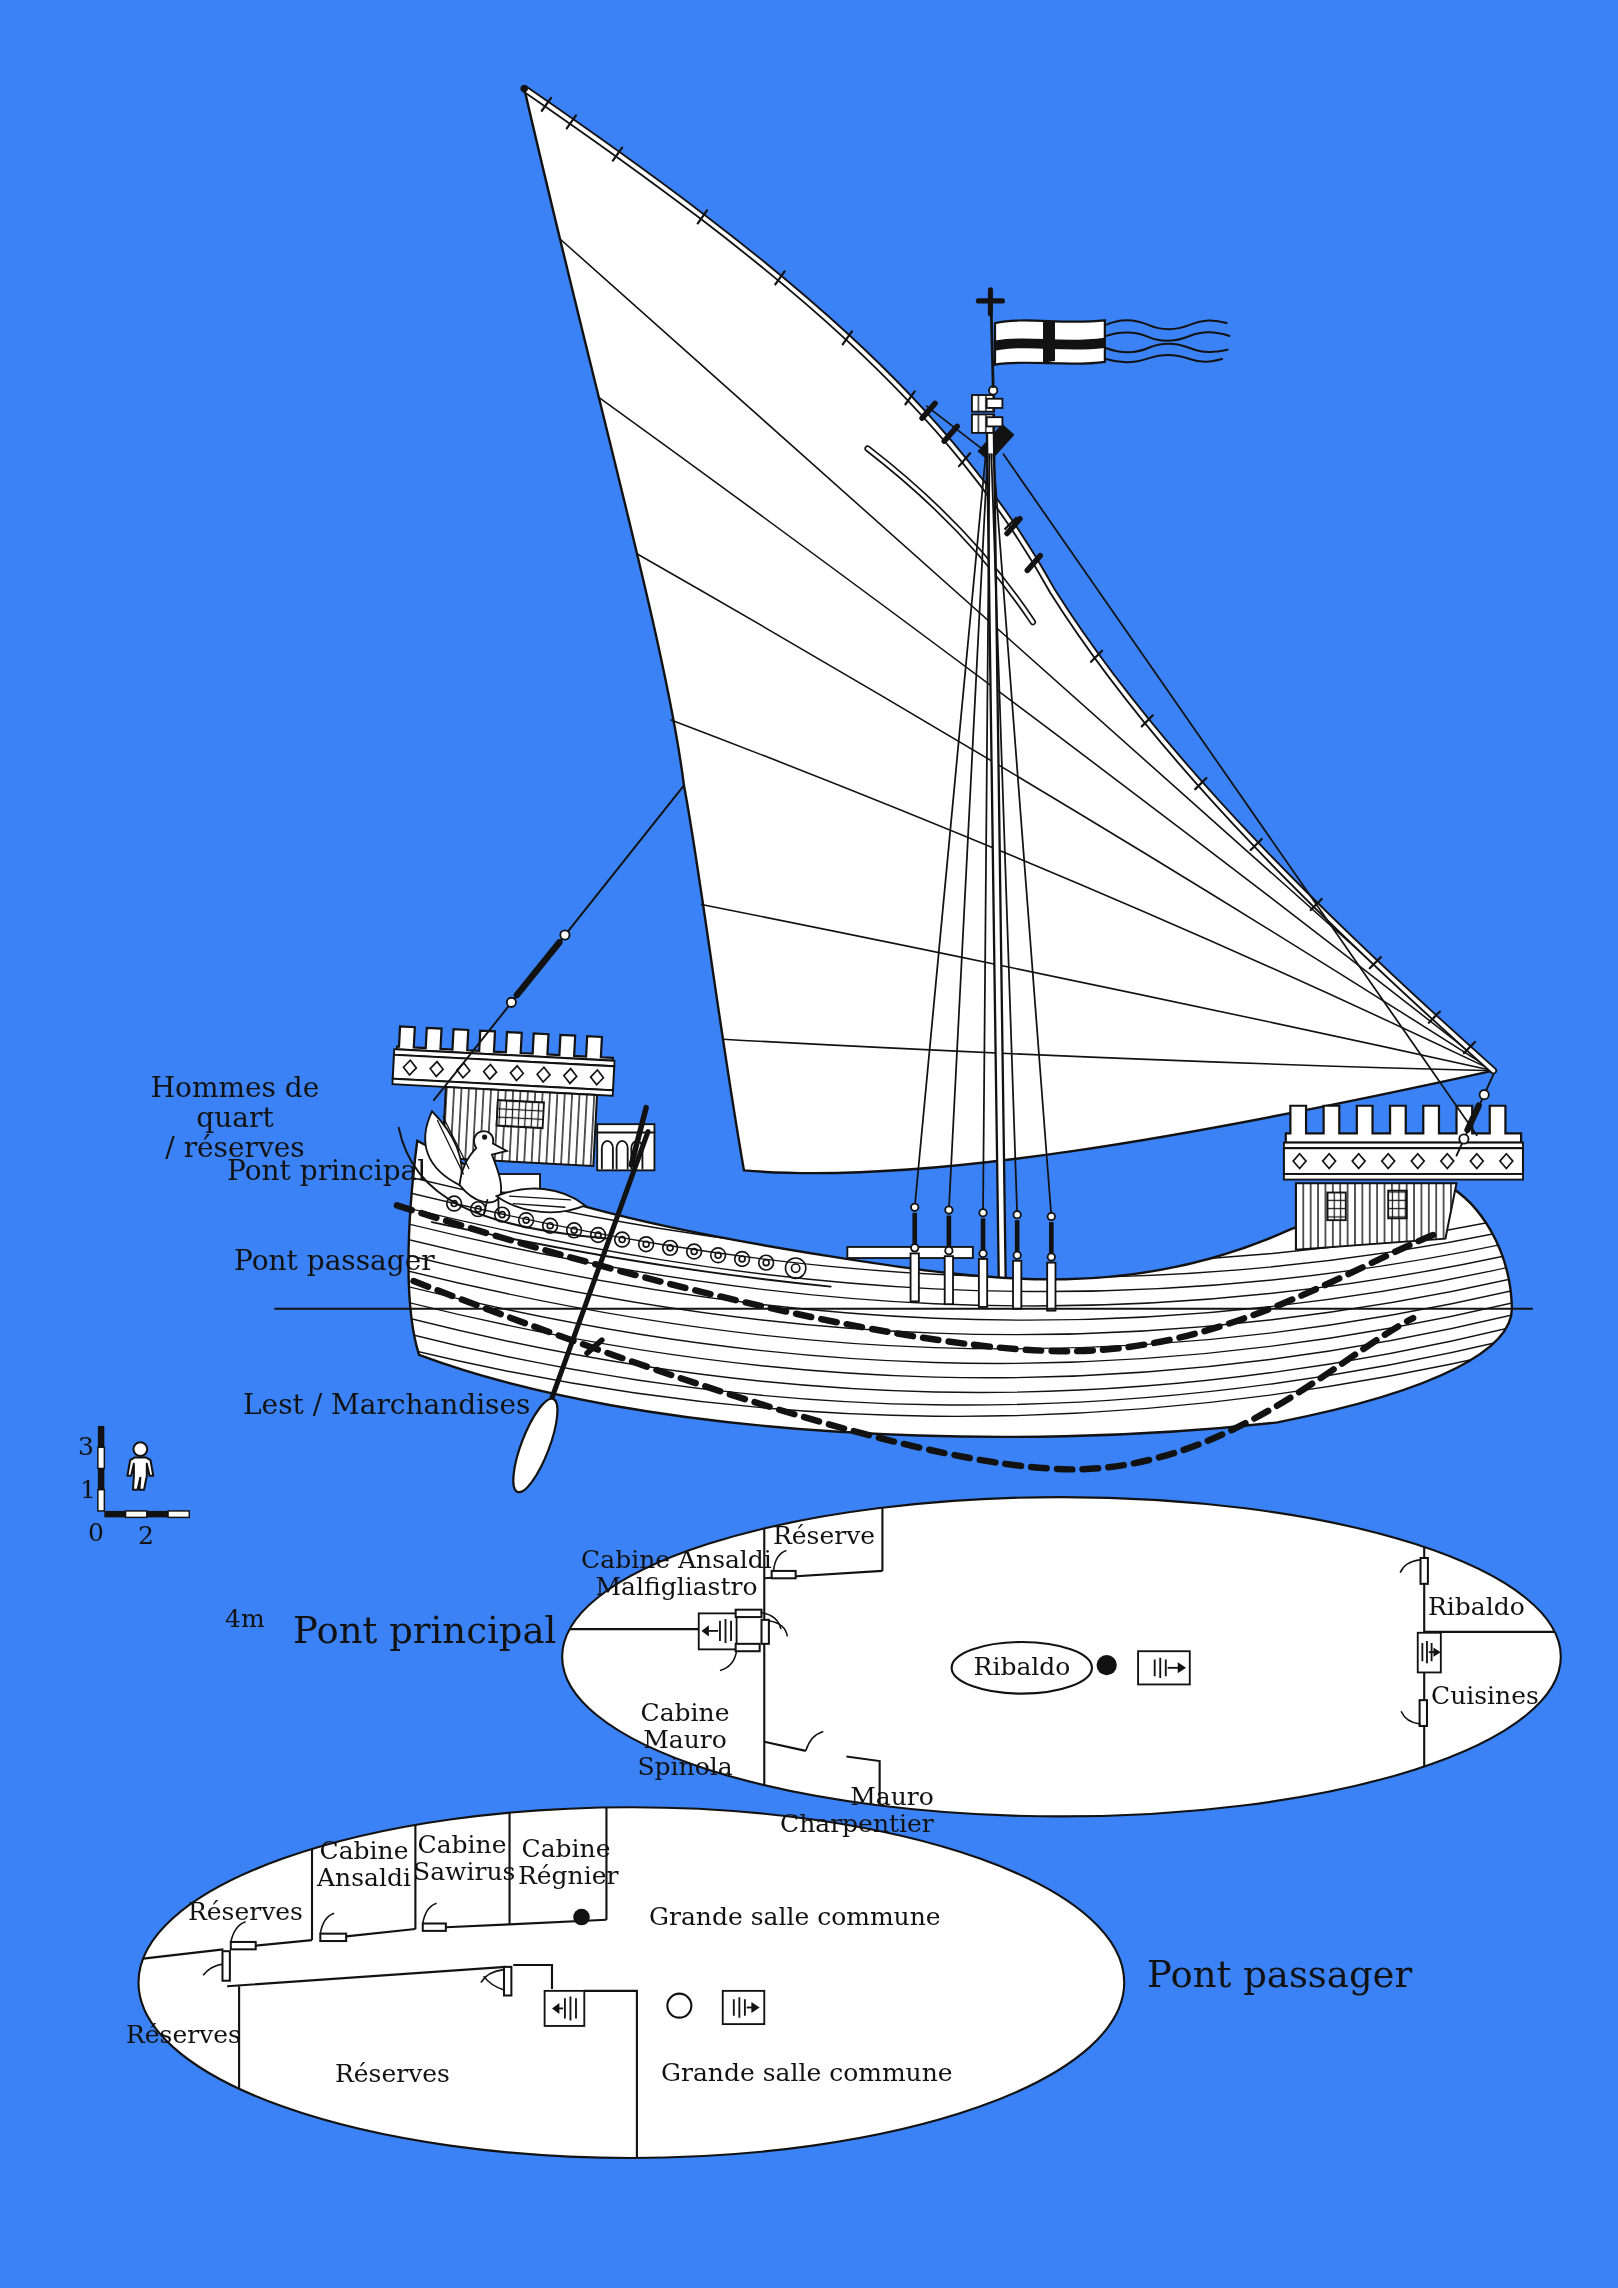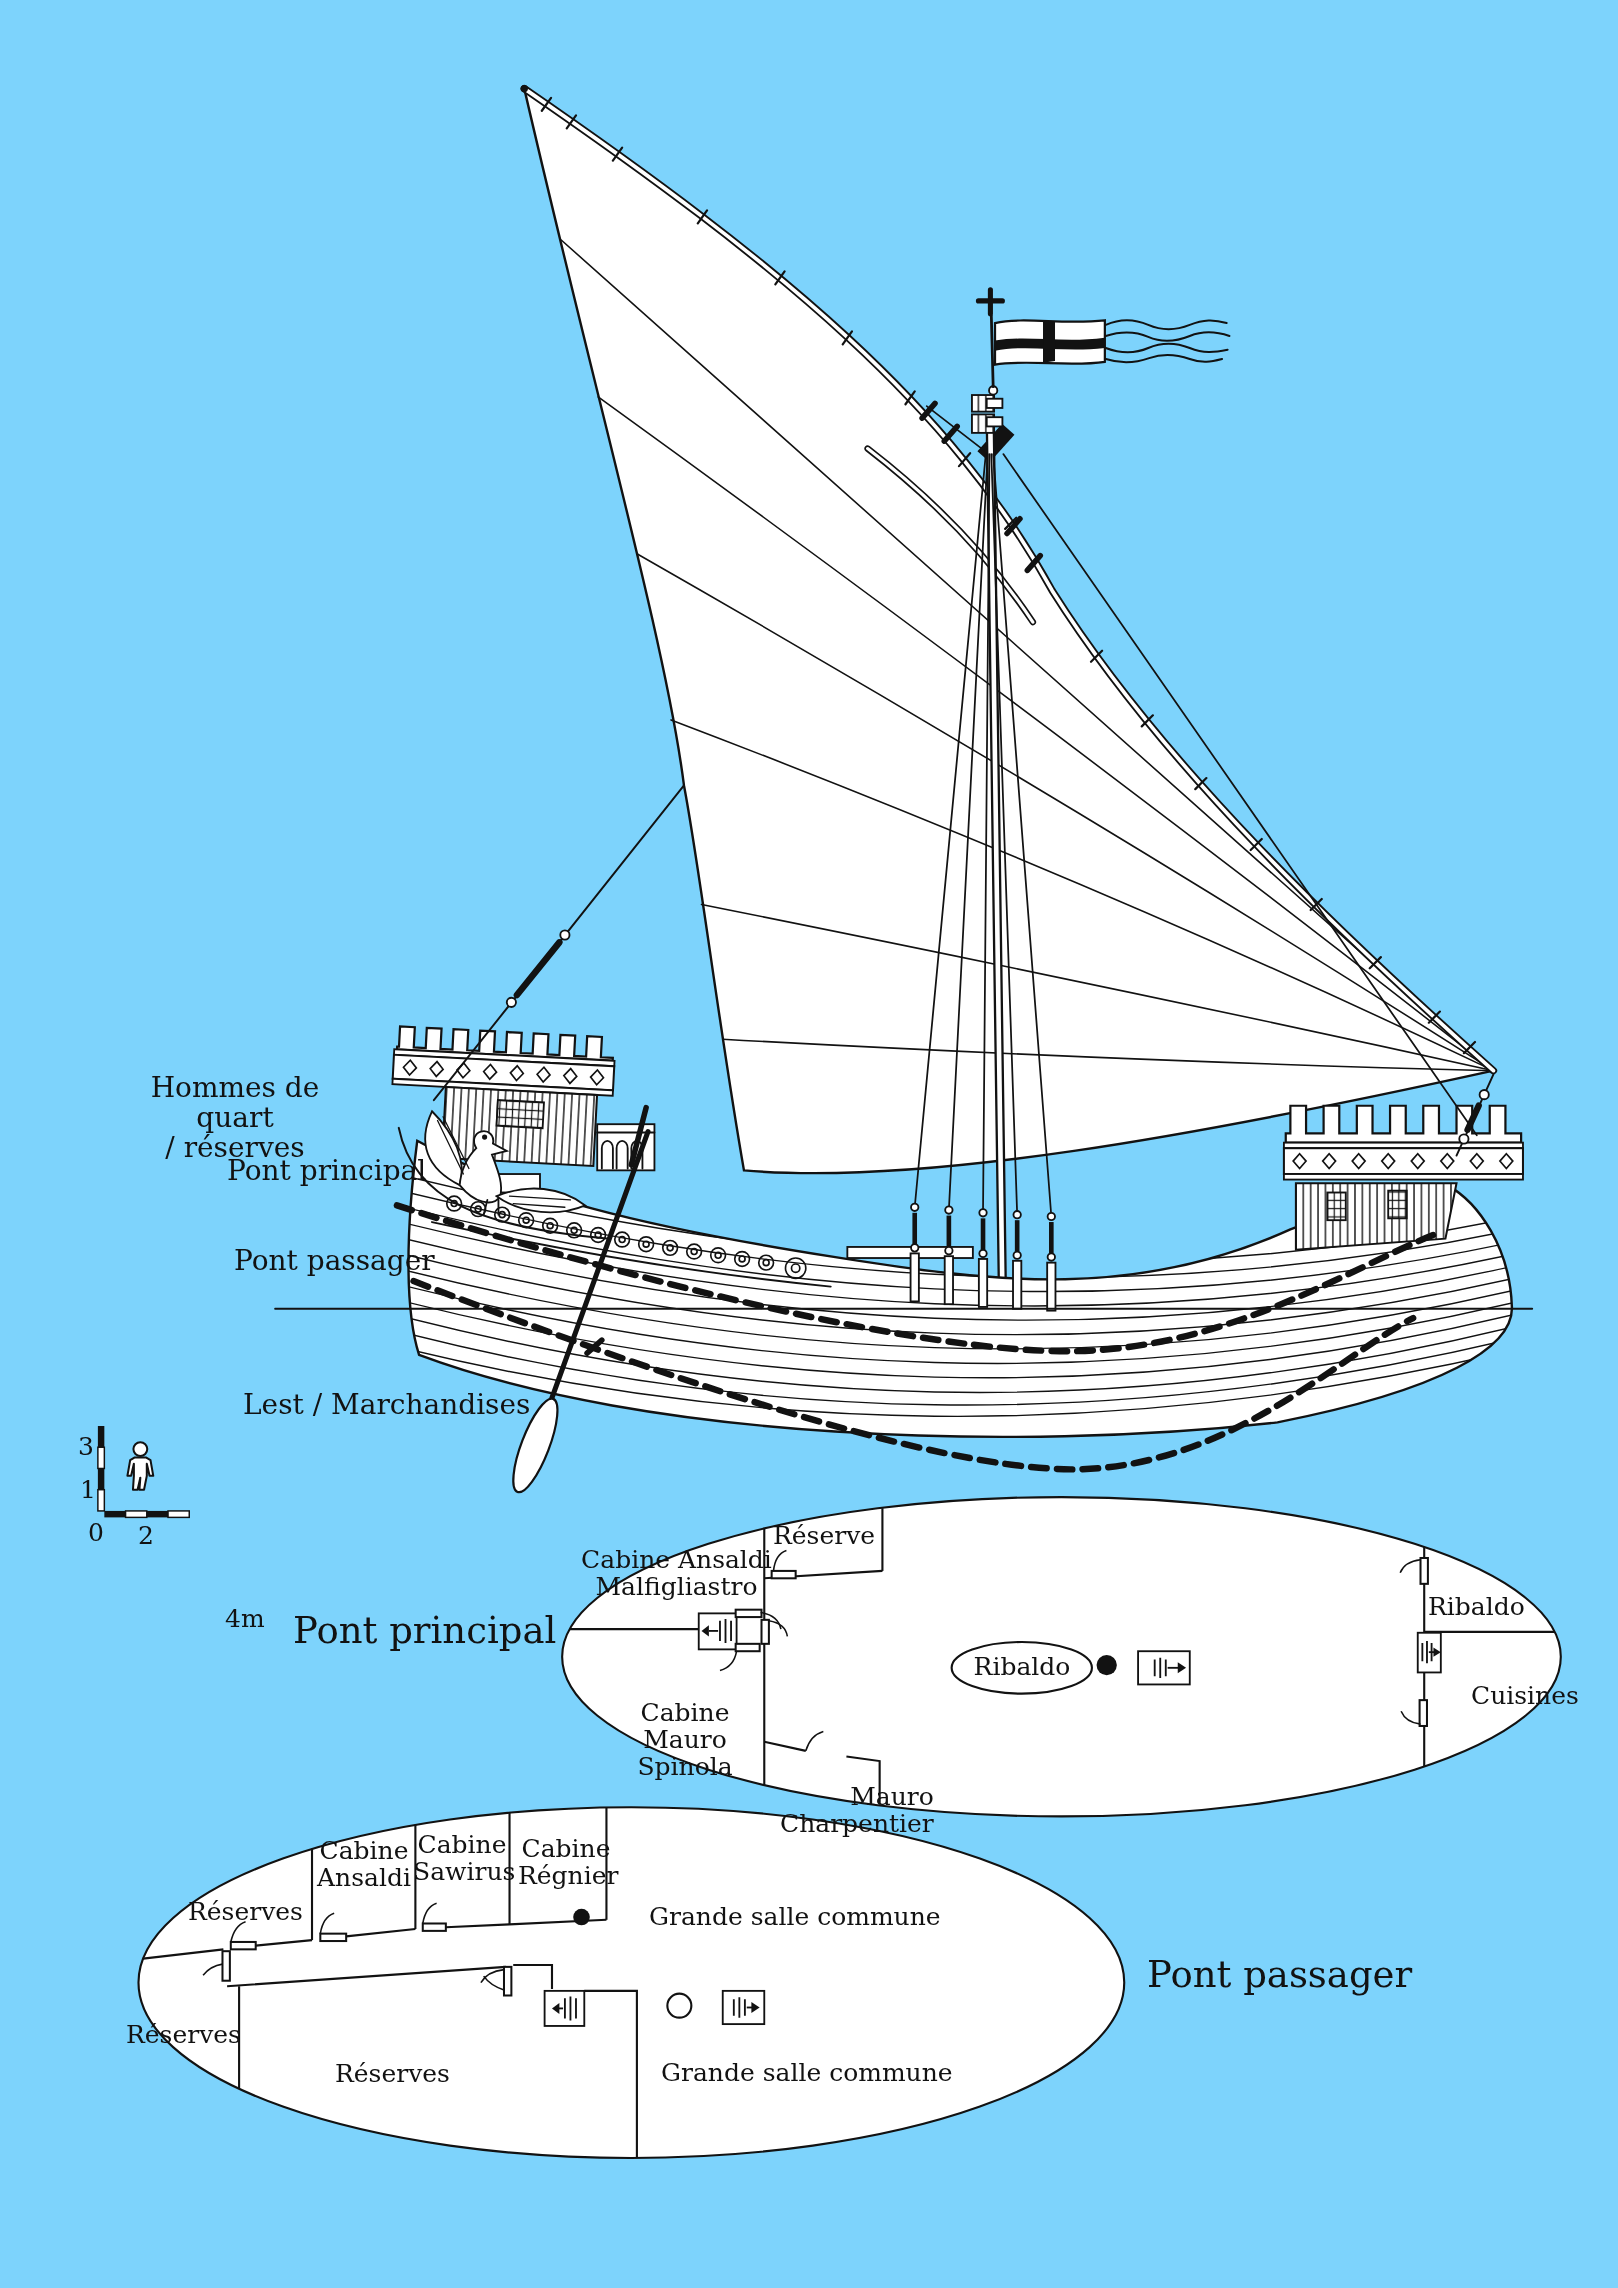--- a/index.html
+++ b/index.html
@@ -1,16 +1,16 @@
 <!DOCTYPE html>
 <html style="font-size:14.8px"><head>
 <meta charset="utf-8">
 <style>
   html,body{margin:0;padding:0;background:#fff;}
-  #stage{position:relative;width:1619px;height:2289px;background:#7dd3fc;overflow:hidden;
+  #stage{position:relative;width:1619px;height:2289px;background:#3b82f6;overflow:hidden;
          font-family:"DejaVu Serif","Liberation Serif",serif;color:#121212;}
   #stage svg{position:absolute;left:0;top:0;}
   .lbl{position:absolute;white-space:pre-line;line-height:1.08;font-size:28px;color:#121212;}
   .lbl.center{text-align:center;}
   .title{font-size:37px;}
   .small{font-size:25px;text-align:right;}
   .scalenum{position:absolute;font-size:25px;color:#121212;}
 </style>
 </head>
 <body>
@@ -393,21 +393,21 @@
 <div class="lbl small" style="left:773px;top:1522px;">Réserve</div>
 <div class="lbl small center" style="left:575px;top:1546px;width:203px;">Cabine Ansaldi
 Malfigliastro</div>
 <div class="lbl small center" style="left:609px;top:1699px;width:152px;">Cabine
 Mauro
 Spinola</div>
 <div class="lbl small" style="left:780px;top:1783px;">Mauro
 Charpentier</div>
 <div class="lbl small center" style="left:960px;top:1653px;width:124px;">Ribaldo</div>
 <div class="lbl small" style="left:1428px;top:1593px;">Ribaldo</div>
-<div class="lbl small" style="left:1431px;top:1682px;margin-left:40px;">Cuisines</div>
+<div class="lbl small" style="left:1431px;top:1682px;">Cuisines</div>
 
 <div class="lbl title" style="left:1147px;top:1955px;">Pont passager</div>
 <div class="lbl small" style="left:188px;top:1898px;">Réserves</div>
 <div class="lbl small center" style="left:316px;top:1837px;width:96px;">Cabine
 Ansaldi</div>
 <div class="lbl small center" style="left:413px;top:1831px;width:98px;">Cabine
 Sawirus</div>
 <div class="lbl small center" style="left:518px;top:1835px;width:96px;">Cabine
 Régnier</div>
 <div class="lbl small" style="left:126px;top:2021px;">Réserves</div>

